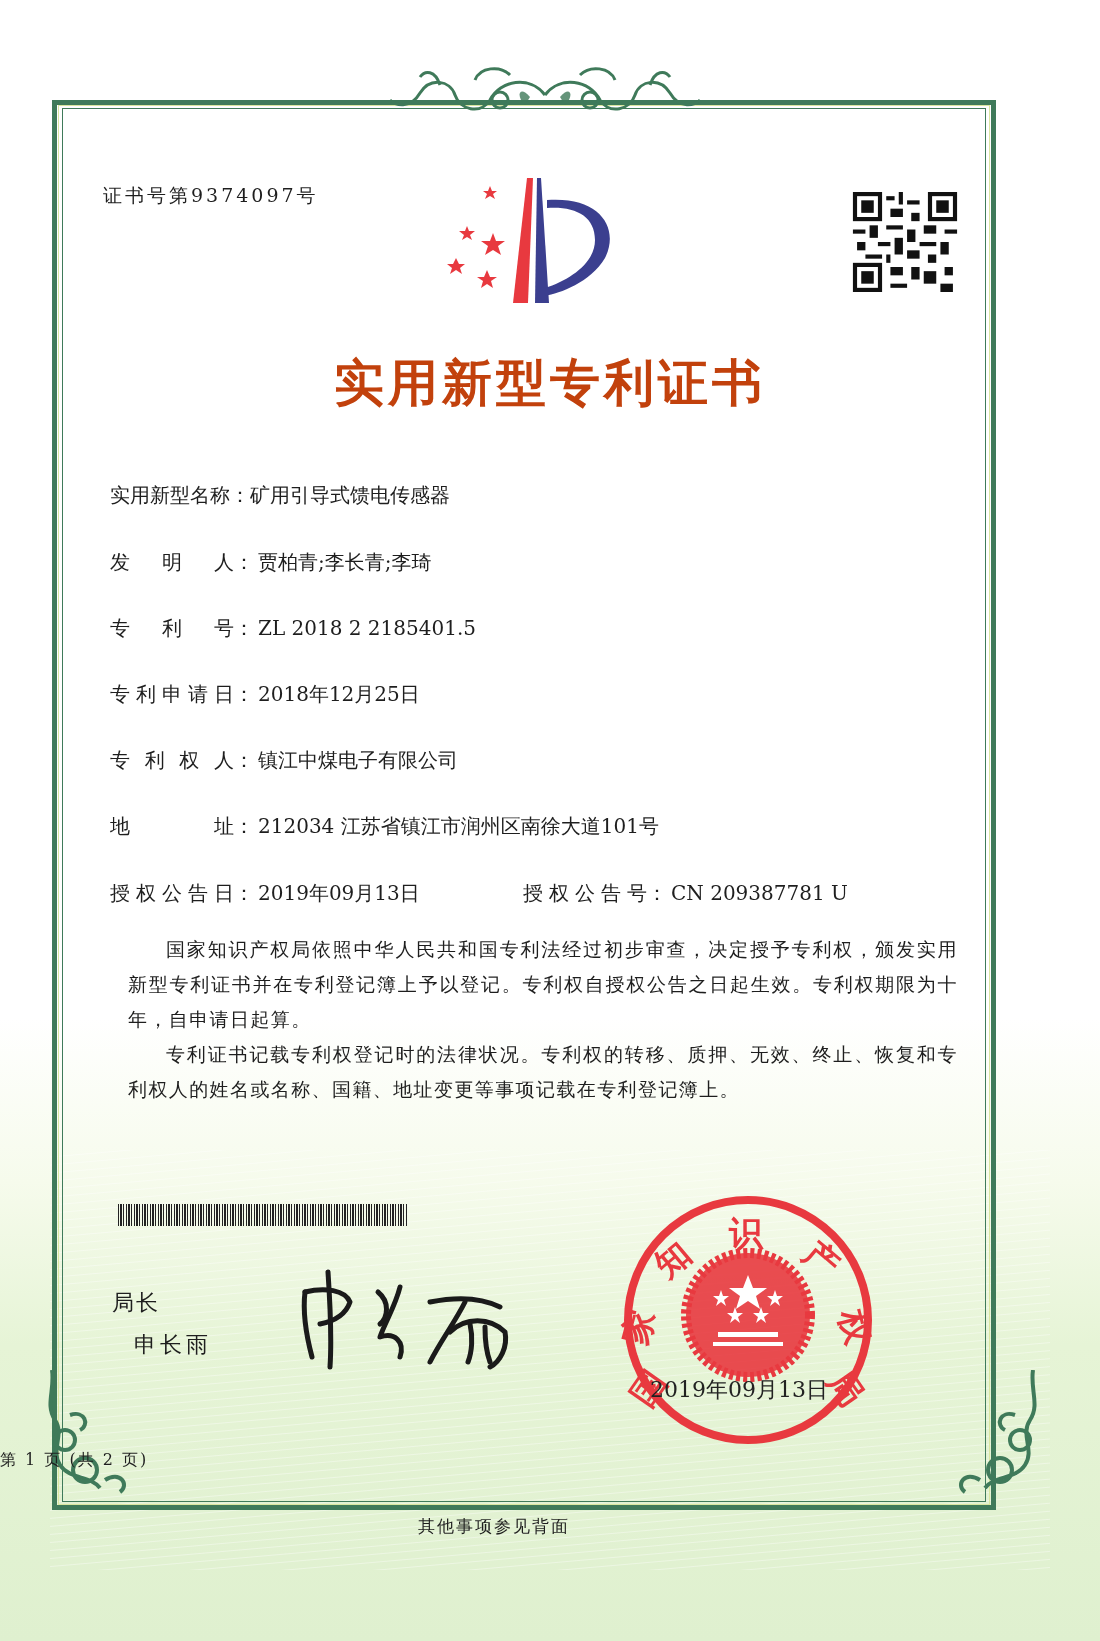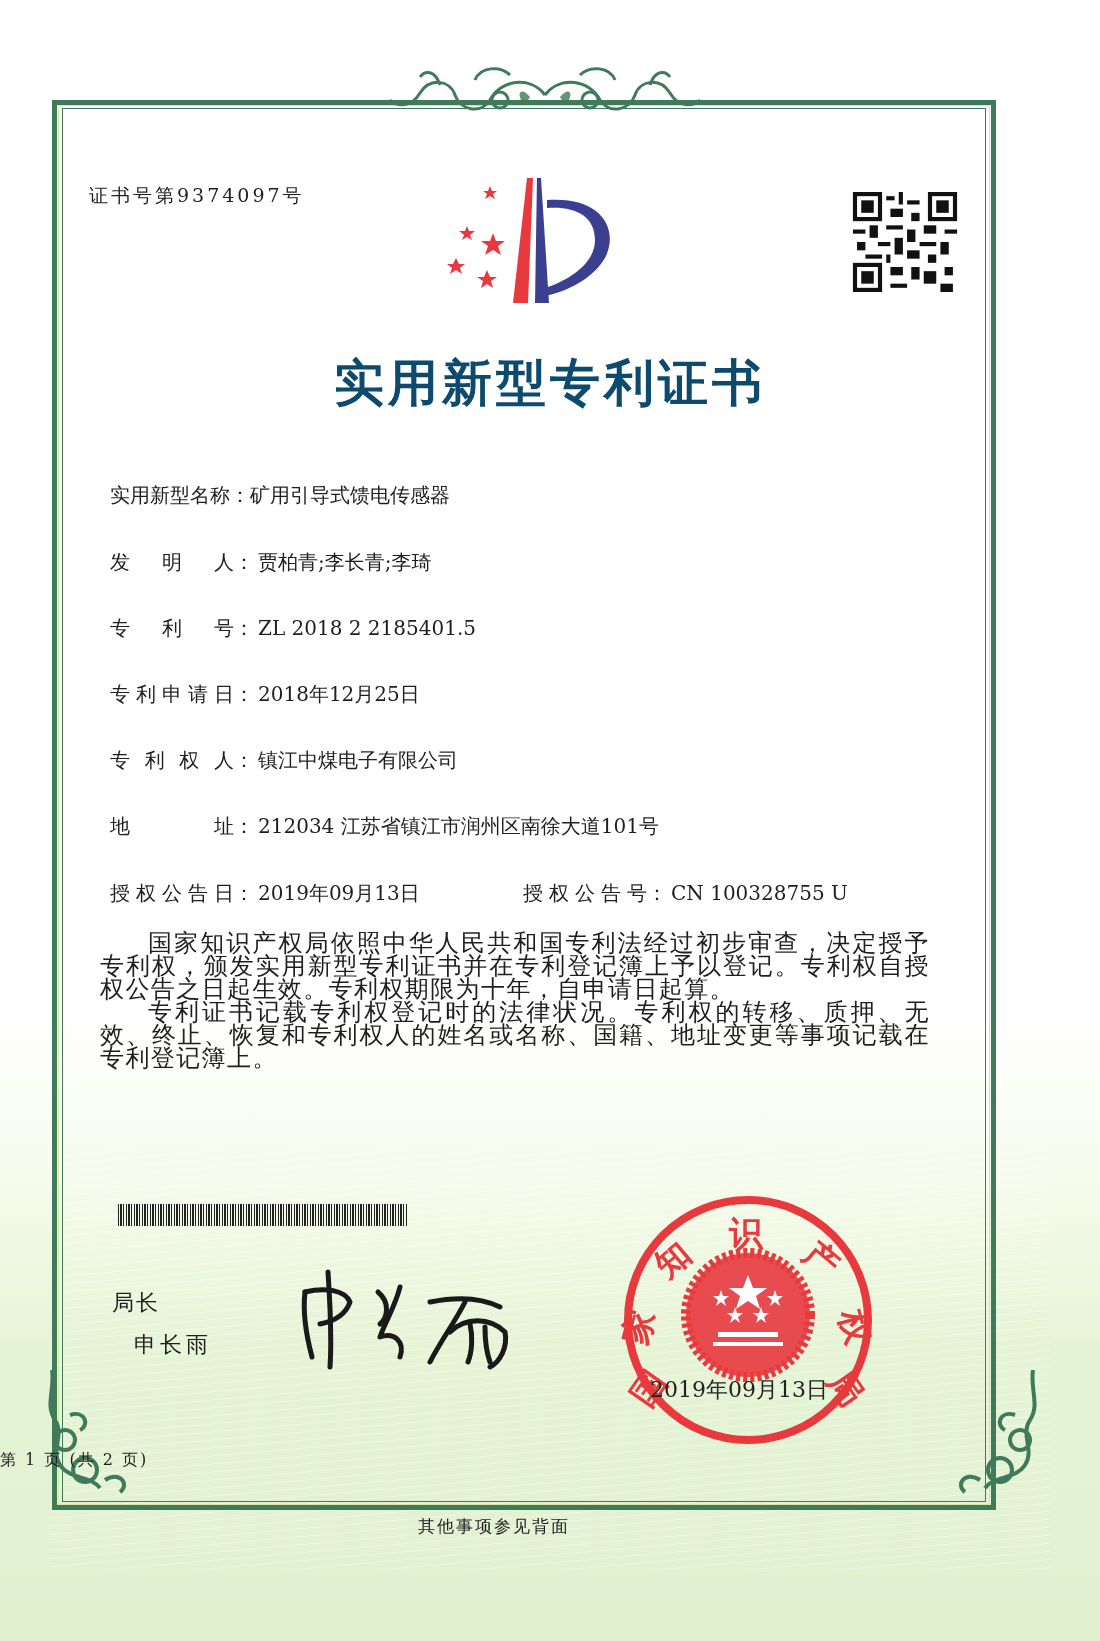--- a/index.html
+++ b/index.html
@@ -28,45 +28,45 @@
   }
   .frame-gap {
     position:absolute; left:58px; top:105px; width:932px; height:1400px;
     border:1px solid #d9e6a0; box-sizing:border-box;
   }
   .ornament-top { position:absolute; left:380px; top:55px; width:330px; height:70px; }
   .ornament-corner { position:absolute; width:130px; height:130px; }
   .oc-bl { left:30px; top:1370px; }
   .oc-br { left:925px; top:1370px; transform:scaleX(-1); }
 
-  .cert-no { position:absolute; left:89px; top:183px; font-size:19px; letter-spacing:3px; }
+  .cert-no { position:absolute; left:103px; top:183px; font-size:19px; letter-spacing:3px; }
   .logo { position:absolute; left:445px; top:178px; width:170px; height:135px; }
   .qr { position:absolute; left:852px; top:192px; width:106px; height:100px; }
 
   .title {
     position:absolute; left:0; width:1100px; top:350px; text-align:center;
-    font-size:50px; letter-spacing:4px; font-weight:bold; color:#0c4a6e;
+    font-size:50px; letter-spacing:4px; font-weight:bold; color:#c2410c;
   }
 
   .field { position:absolute; left:110px; font-size:20px; white-space:nowrap; }
   .f1 { top:482px; }
   .f2 { top:549px; }
   .f3 { top:615px; }
   .f4 { top:681px; }
   .f5 { top:747px; }
   .f6 { top:813px; }
   .f7 { top:880px; }
   .f8 { top:880px; left:523px; }
   .spaced { display:flex; justify-content:space-between; width:124px; }
   .spaced span:last-child { margin-right:0; }
   .lbl-wrap { display:inline-flex; width:148px; }
 
   .body-text {
-    position:absolute; left:100px; top:932px; width:830px;
-    font-size:24px; line-height:23px; text-align:justify; letter-spacing:1.4px;
+    position:absolute; left:128px; top:932px; width:830px;
+    font-size:19px; line-height:35px; text-align:justify; letter-spacing:1.4px;
   }
   .body-text p { margin:0; text-indent:2em; }
 
   .barcode {
     position:absolute; left:118px; top:1204px; width:290px; height:22px;
     background: repeating-linear-gradient(90deg, #222 0px, #222 1px, transparent 1px, transparent 2px, #222 2px, #222 4px, transparent 4px, transparent 5px, #222 5px, #222 6px, transparent 6px, transparent 8px);
   }
   .director-title { position:absolute; left:112px; top:1288px; font-family:"DejaVu Sans","Liberation Sans",sans-serif; font-size:22px; letter-spacing:2px; }
   .director-name { position:absolute; left:112px; top:1330px; font-family:"DejaVu Sans","Liberation Sans",sans-serif; font-size:22px; letter-spacing:4px;margin-left:22px; }
   .signature { position:absolute; left:290px; top:1262px; width:240px; height:110px; }
@@ -244,21 +244,21 @@
   <span class="lbl-wrap">
       <span class="spaced" style="letter-spacing:6px;display:inline-block;">授权公告日</span>
       <span>：</span>
     </span><span>2019年09月13日</span>
 </div>
 
 <div class="field f8">
   <span class="lbl-wrap">
       <span class="spaced" style="letter-spacing:6px;display:inline-block;">授权公告号</span>
       <span>：</span>
-    </span><span>CN 100328755 U</span>
+    </span><span>CN 209387781 U</span>
 </div>
 
 <div class="body-text">
   <p>国家知识产权局依照中华人民共和国专利法经过初步审查，决定授予专利权，颁发实用新型专利证书并在专利登记簿上予以登记。专利权自授权公告之日起生效。专利权期限为十年，自申请日起算。</p>
   <p>专利证书记载专利权登记时的法律状况。专利权的转移、质押、无效、终止、恢复和专利权人的姓名或名称、国籍、地址变更等事项记载在专利登记簿上。</p>
 </div>
 
 <div class="barcode"></div>
 
 <div class="director-title">局长</div>

